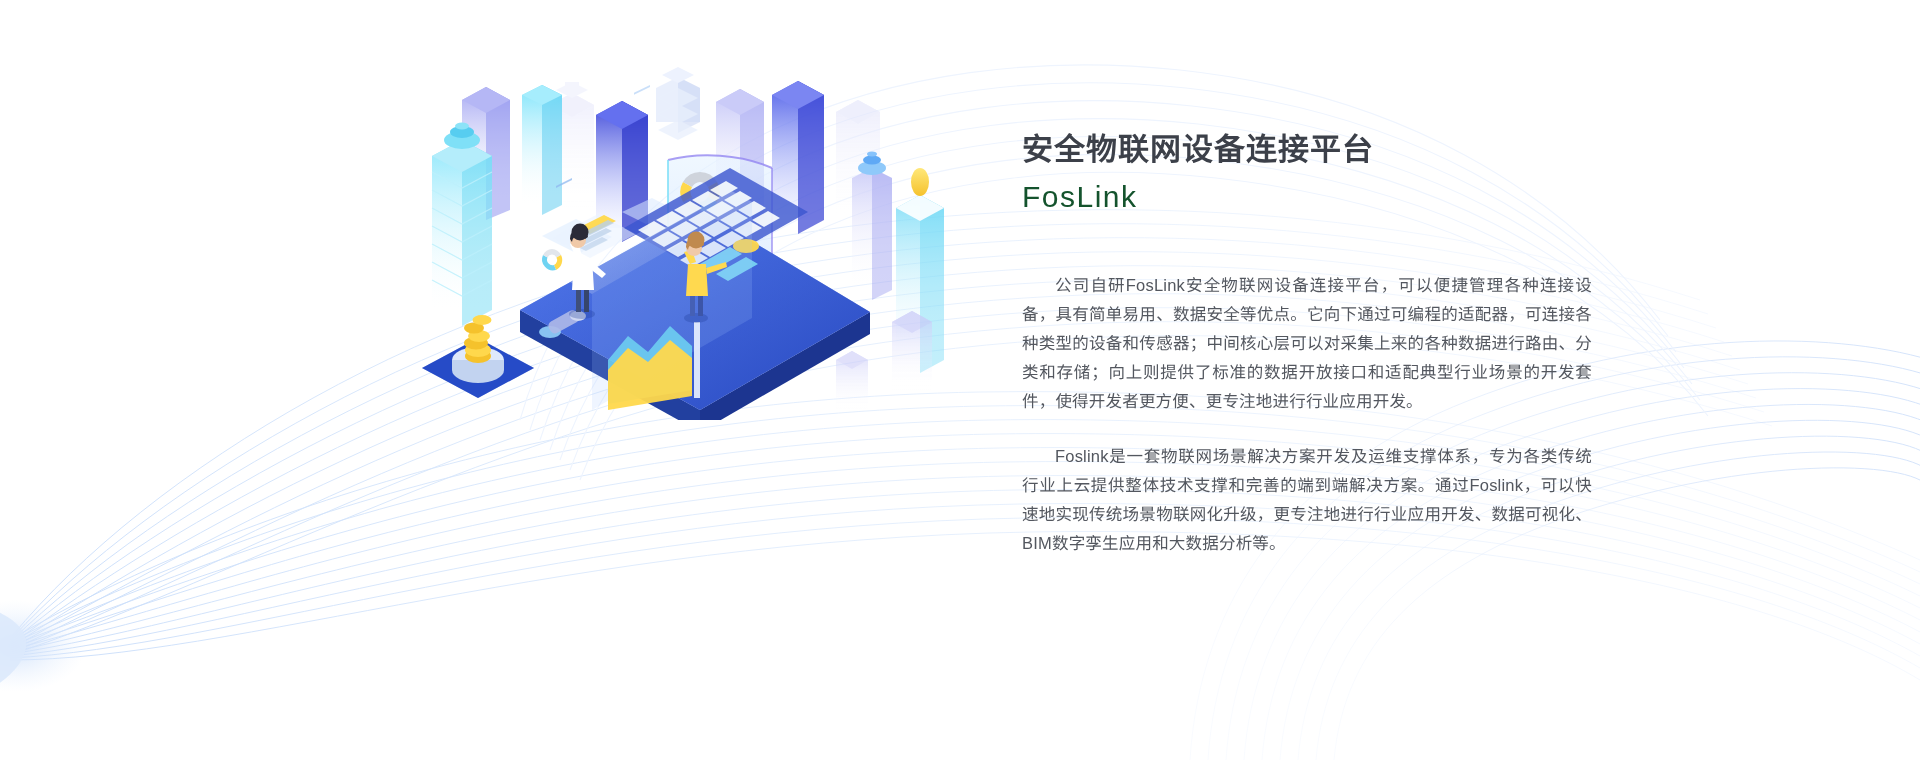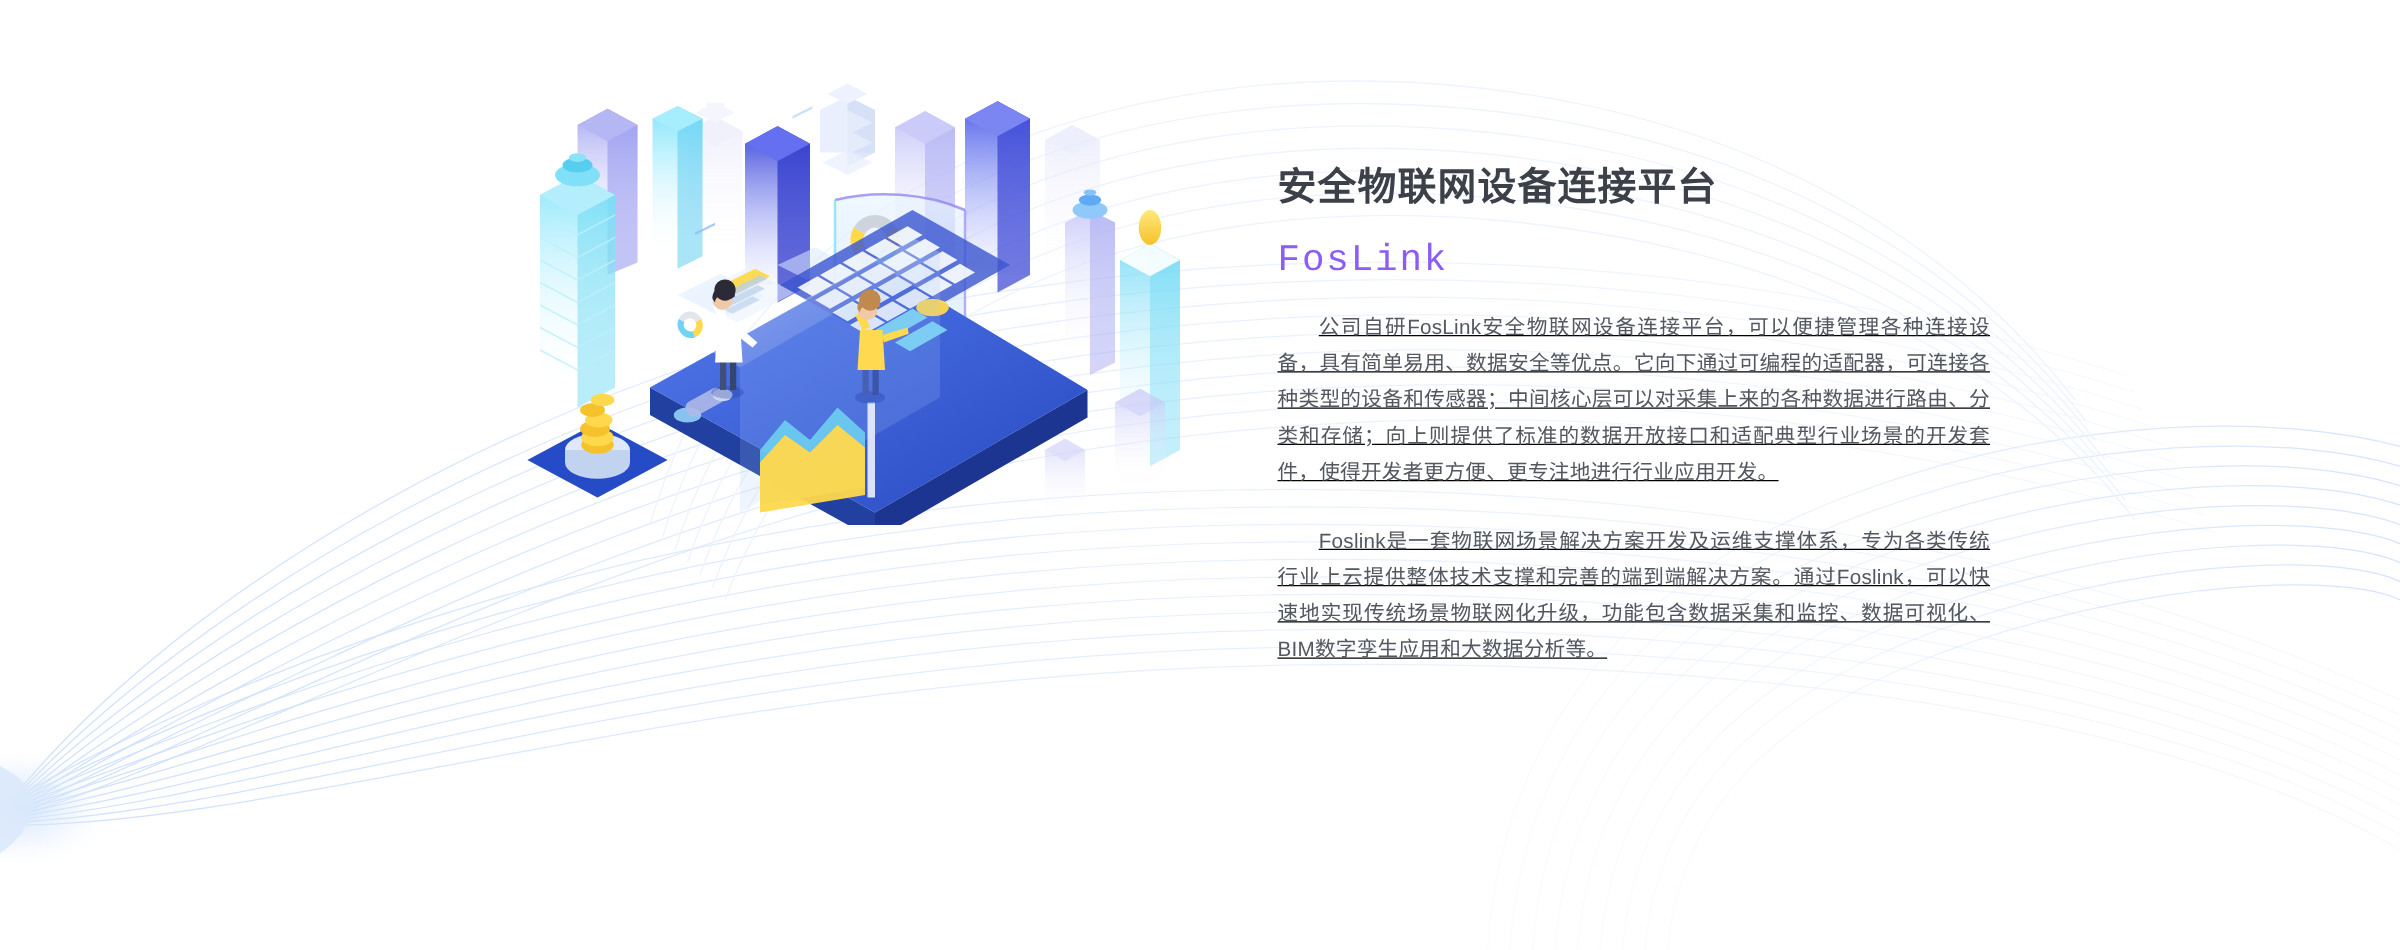--- a/index.html
+++ b/index.html
@@ -51,29 +51,27 @@
     font-size: 31px;
     font-weight: bold;
     color: #3c4049;
     letter-spacing: 1px;
     line-height: 1.28;
     margin: 0;
   }
   .subtitle {
     font-size: 30px;
     font-weight: normal;
-    color: #8b5cf6;
+    color: #14532d;
     letter-spacing: 1.5px;
     line-height: 1.28;
-    margin: 20px 0 0 0;
-    font-family: Liberation Mono, monospace;
+    margin: 8px 0 0 0;
   }
   .paragraphs {
-    margin-top: 20px;
-    text-decoration: underline;
+    margin-top: 55px;
   }
   .para {
     font-size: 16.5px;
     line-height: 29px;
     color: #53575f;
     text-indent: 2em;
     margin: 0 0 26px 0;
     text-align: justify;
     letter-spacing: 0.2px;
   }
@@ -462,17 +460,17 @@
       </g>
     </g>
   </svg>
 
   <div class="content">
     <h1 class="title">安全物联网设备连接平台</h1>
     <div class="subtitle">FosLink</div>
 
     <div class="paragraphs">
       <p class="para">公司自研FosLink安全物联网设备连接平台，可以便捷管理各种连接设备，具有简单易用、数据安全等优点。它向下通过可编程的适配器，可连接各种类型的设备和传感器；中间核心层可以对采集上来的各种数据进行路由、分类和存储；向上则提供了标准的数据开放接口和适配典型行业场景的开发套件，使得开发者更方便、更专注地进行行业应用开发。</p>
-      <p class="para">Foslink是一套物联网场景解决方案开发及运维支撑体系，专为各类传统行业上云提供整体技术支撑和完善的端到端解决方案。通过Foslink，可以快速地实现传统场景物联网化升级，功能包含数据采集和监控、数据可视化、BIM数字孪生应用和大数据分析等。</p>
+      <p class="para">Foslink是一套物联网场景解决方案开发及运维支撑体系，专为各类传统行业上云提供整体技术支撑和完善的端到端解决方案。通过Foslink，可以快速地实现传统场景物联网化升级，更专注地进行行业应用开发、数据可视化、BIM数字孪生应用和大数据分析等。</p>
     </div>
   </div>
 
 </div>
 
 </body></html>

